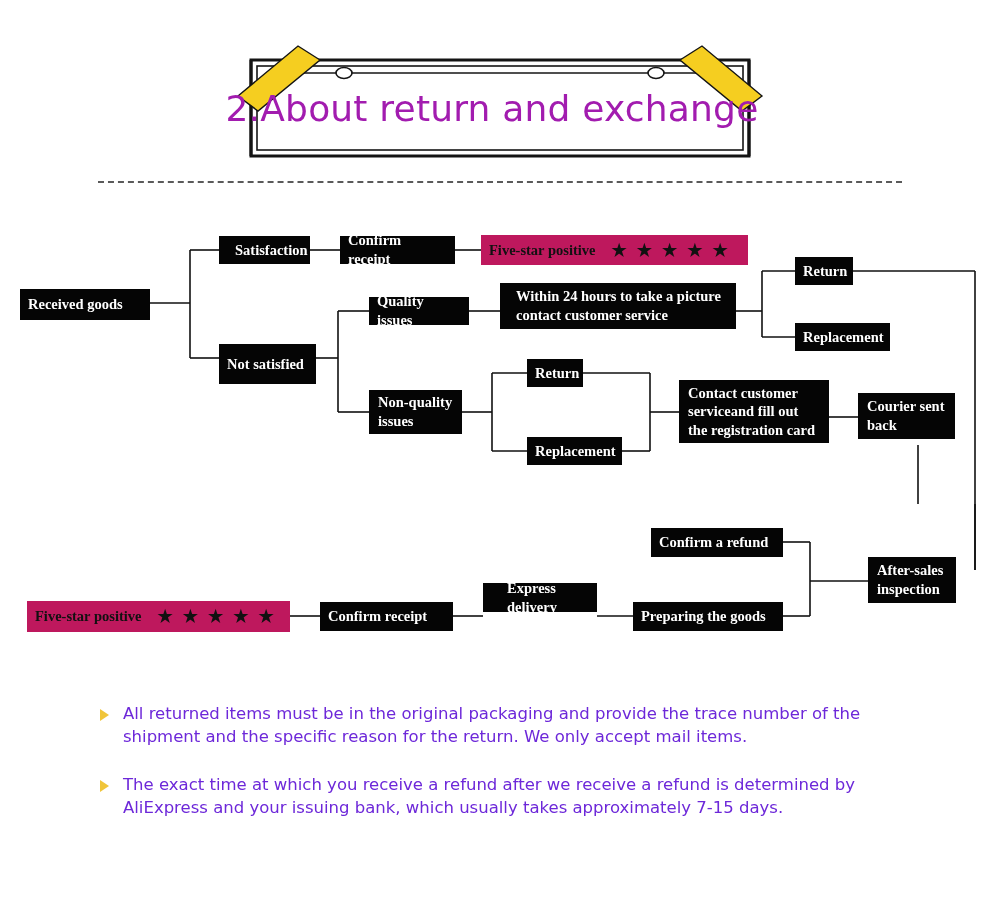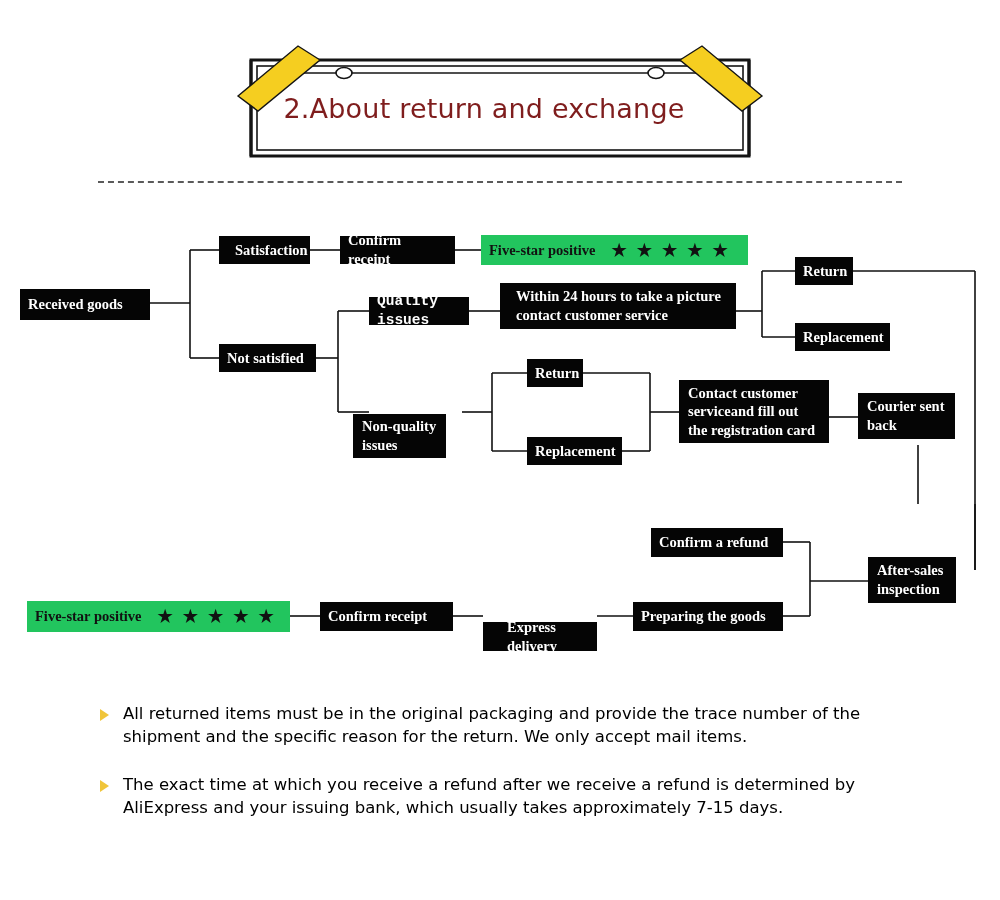--- a/index.html
+++ b/index.html
@@ -7,24 +7,24 @@
     width:1000px;height:900px;background:#ffffff;
     font-family:"Liberation Sans",sans-serif;
     position:relative;overflow:hidden;
   }
   .canvas{position:absolute;inset:0;}
 
   
   #banner{position:absolute;left:236px;top:44px;width:528px;height:116px;}
   #banner svg{display:block;}
   #banner-title{
-    position:absolute;left:220px;top:84px;width:528px;height:48px;
+    position:absolute;left:228px;top:84px;width:528px;height:48px;
     display:flex;align-items:center;justify-content:center;
     font-family:"DejaVu Sans","Liberation Sans",sans-serif;
-    font-size:27px;color:#7f1d1d;letter-spacing:.2px;white-space:nowrap;
+    font-size:36px;color:#a21caf;letter-spacing:.2px;white-space:nowrap;
   }
 
   
   #divider{
     position:absolute;left:98px;top:181px;width:804px;height:0;
     border-top:2px dashed #5a5a5a;
   }
 
   
   #flow{position:absolute;left:0;top:210px;width:1000px;height:440px;}
@@ -34,39 +34,39 @@
     position:absolute;box-sizing:border-box;
     background:#050505;color:#ffffff;
     font-family:"Liberation Serif",serif;
     font-weight:700;font-size:14.5px;line-height:1.28;
     display:flex;align-items:center;
     padding:4px 8px;white-space:pre-line;
   }
   .node.pad-more{padding:5px 9px;}
 
   .node.star{
-    background:#22c55e;color:#111111;
+    background:#be185d;color:#111111;
     font-weight:700;align-items:center;
   }
   .stars{display:inline-flex;gap:10px;margin-left:16px;color:#111;font-size:17px;line-height:1;}
   .stars span{display:inline-block;}
 
   
   #notes{position:absolute;left:100px;top:702px;width:830px;}
   .note{display:flex;align-items:flex-start;margin-bottom:24px;}
   .tri{
     width:0;height:0;flex:0 0 auto;
     border-left:9px solid #F0C53A;
     border-top:6px solid transparent;
     border-bottom:6px solid transparent;
     margin-top:7px;margin-right:14px;
   }
   .note-text{
     font-family:"DejaVu Sans","Liberation Sans",sans-serif;
-    font-size:16.5px;line-height:1.42;color:#000000;
+    font-size:16.5px;line-height:1.42;color:#6d28d9;
   }
 </style>
 </head>
 <body>
 
 <div class="canvas">
 
   <div id="banner">
     <svg width="528" height="116" viewBox="0 0 528 116" xmlns="http://www.w3.org/2000/svg">
 
@@ -152,32 +152,32 @@
 
     <div class="node" style="left:340px;top:26px;width:115px;height:28px;">Confirm receipt</div>
 
     <div class="node star" style="left:481px;top:25px;width:267px;height:30px;">
       <span>Five-star positive</span>
       <span class="stars">
         <span>★</span><span>★</span><span>★</span><span>★</span><span>★</span>
       </span>
     </div>
 
-    <div class="node" style="left:219px;top:134px;width:97px;height:28px;">Not satisfied</div>
-
-    <div class="node" style="left:369px;top:87px;width:100px;height:28px;font-family:Liberation Mono, monospace;">Quality issues</div>
+    <div class="node" style="left:219px;top:134px;width:97px;height:40px;">Not satisfied</div>
+
+    <div class="node" style="left:369px;top:87px;width:100px;height:28px;">Quality issues</div>
 
     <div class="node pad-more" style="left:500px;top:73px;width:236px;height:46px;padding-left:16px;">Within 24 hours to take a picture
 contact customer service</div>
 
     <div class="node" style="left:795px;top:47px;width:58px;height:28px;">Return</div>
 
     <div class="node" style="left:795px;top:113px;width:95px;height:28px;">Replacement</div>
 
-    <div class="node pad-more" style="left:353px;top:180px;width:93px;height:44px;margin-top:24px;">Non-quality
+    <div class="node pad-more" style="left:369px;top:180px;width:93px;height:44px;">Non-quality
 issues</div>
 
     <div class="node" style="left:527px;top:149px;width:56px;height:28px;">Return</div>
 
     <div class="node" style="left:527px;top:227px;width:95px;height:28px;">Replacement</div>
 
     <div class="node pad-more" style="left:679px;top:170px;width:150px;height:63px;">Contact customer
 serviceand fill out
 the registration card</div>
 
@@ -185,21 +185,21 @@
 back</div>
 
 
     <div class="node pad-more" style="left:868px;top:347px;width:88px;height:46px;">After-sales
 inspection</div>
 
     <div class="node" style="left:651px;top:318px;width:132px;height:29px;">Confirm a refund</div>
 
     <div class="node" style="left:633px;top:392px;width:150px;height:29px;">Preparing the goods</div>
 
-    <div class="node" style="left:483px;top:412px;width:114px;height:29px;padding-left:24px;">Express delivery</div>
+    <div class="node" style="left:483px;top:373px;width:114px;height:29px;padding-left:24px;">Express delivery</div>
 
     <div class="node" style="left:320px;top:392px;width:133px;height:29px;">Confirm receipt</div>
 
     <div class="node star" style="left:27px;top:391px;width:263px;height:31px;">
       <span>Five-star positive</span>
       <span class="stars">
         <span>★</span><span>★</span><span>★</span><span>★</span><span>★</span>
       </span>
     </div>
   </div>

